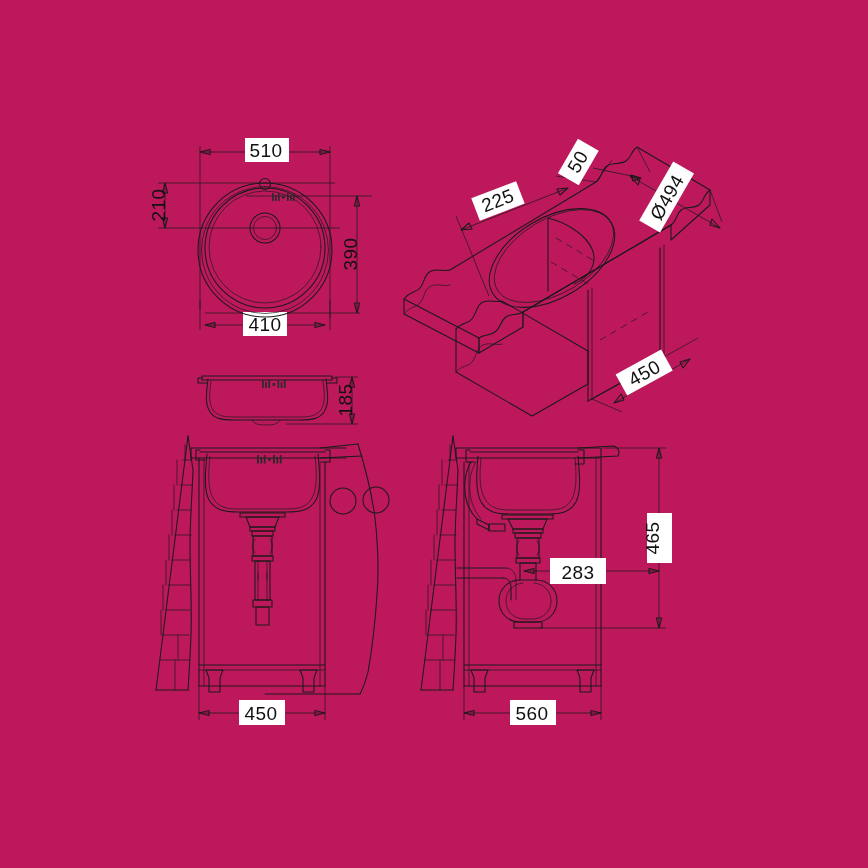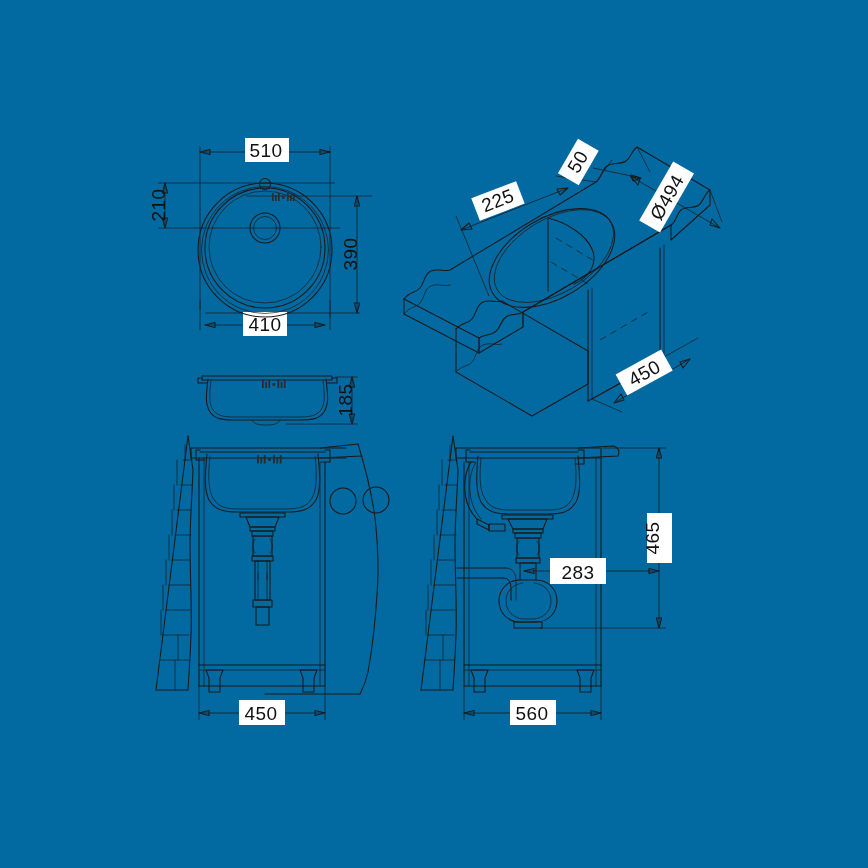--- a/index.html
+++ b/index.html
@@ -10,21 +10,21 @@
   body {
     width: 868px;
     height: 868px;
     font-family: "Liberation Sans", sans-serif;
     overflow: hidden;
   }
   #sheet {
     position: relative;
     width: 868px;
     height: 868px;
-    background: #0369a1;
+    background: #be185d;
   }
   svg#drawing {
     display: block;
     width: 868px;
     height: 868px;
   }
   .ln      { fill: none; stroke: #1a1a1a; stroke-width: 1.05; stroke-linecap: round; stroke-linejoin: round; }
   .ln-thin { fill: none; stroke: #1a1a1a; stroke-width: 0.7;  stroke-linecap: round; stroke-linejoin: round; }
   .ln-dim  { fill: none; stroke: #1a1a1a; stroke-width: 0.75; stroke-linecap: butt; }
   .ln-ext  { fill: none; stroke: #1a1a1a; stroke-width: 0.7;  stroke-linecap: butt; }

